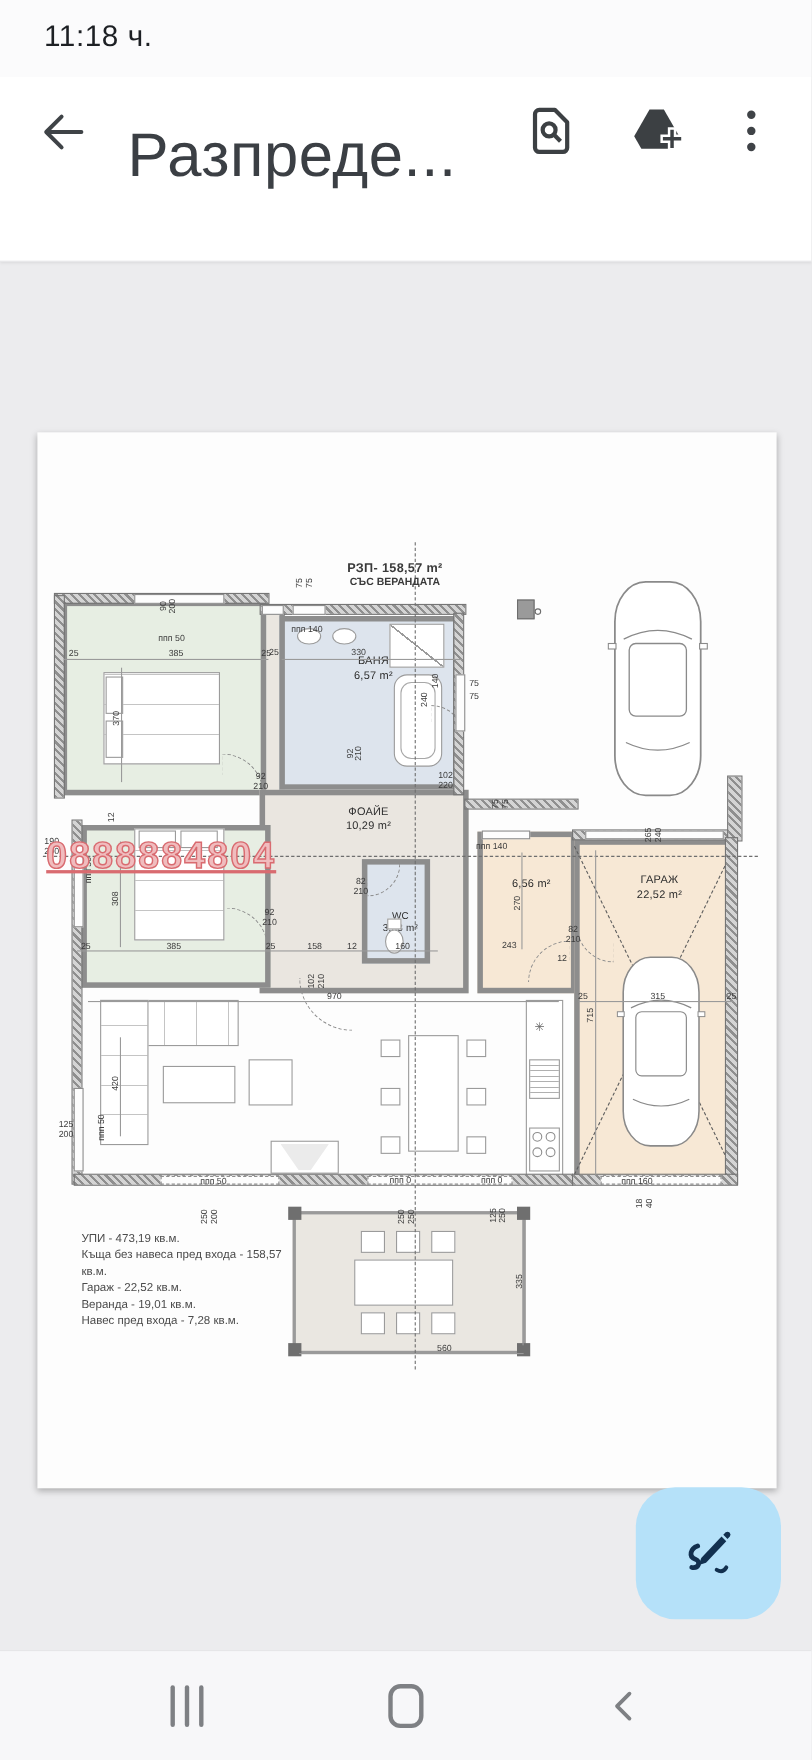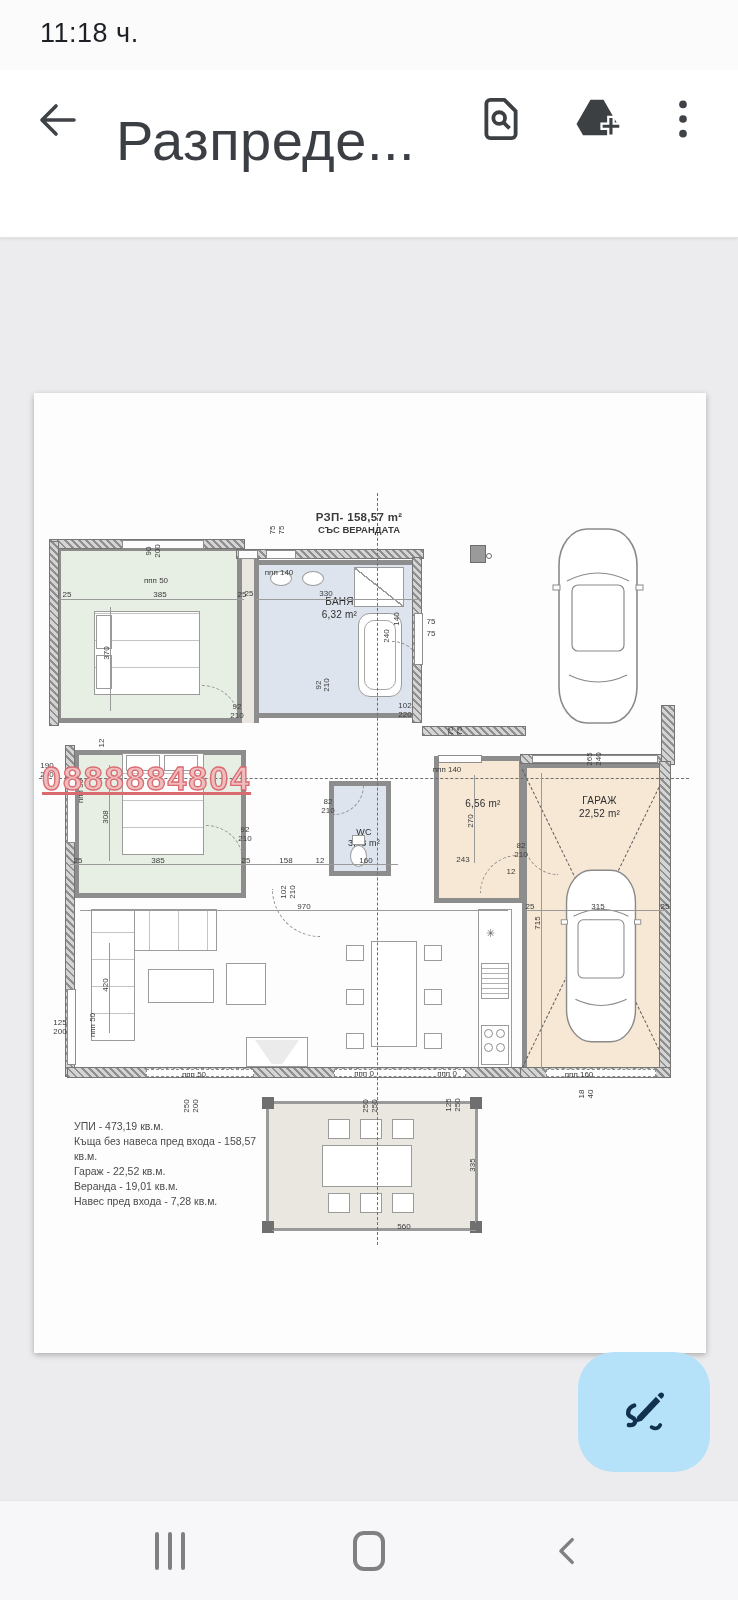--- a/index.html
+++ b/index.html
@@ -167,21 +167,27 @@
         <div class="room r-corridor"></div>
         <div class="room r-bedroom1">
           <div class="rlabel">
               <b>14,25 m²</b>
               <b>СПАЛНЯ</b>
             </div>
         </div>
         <div class="room r-bath">
           <div class="rlabel">
               <b>БАНЯ</b>
-              <b>6,32 m²</b>
+              <b>6,57 m²</b>
+            </div>
+        </div>
+        <div class="room r-foyer">
+          <div class="rlabel">
+              <b>ФОАЙЕ</b>
+              <b>10,29 m²</b>
             </div>
         </div>
         <div class="room r-bedroom2">
           <div class="rlabel">
               <b>СПАЛНЯ</b>
               <b>11,86 m²</b>
             </div>
         </div>
         <div class="room r-wc">
           <div class="rlabel">

